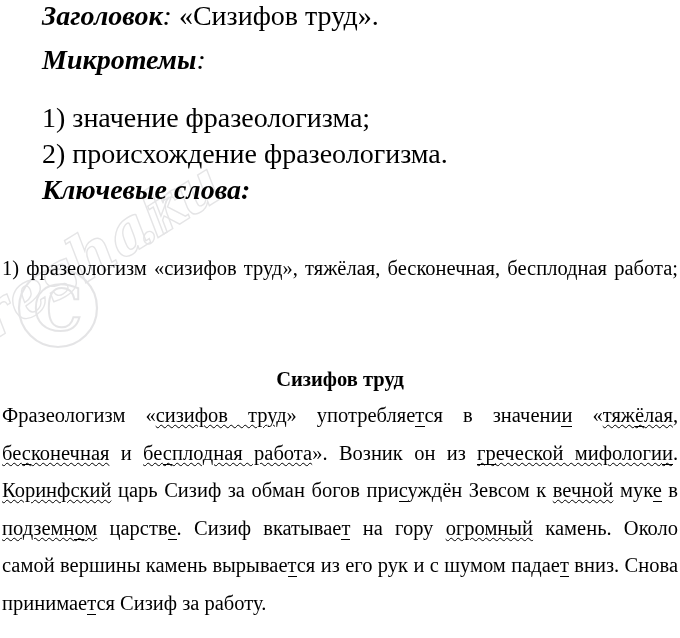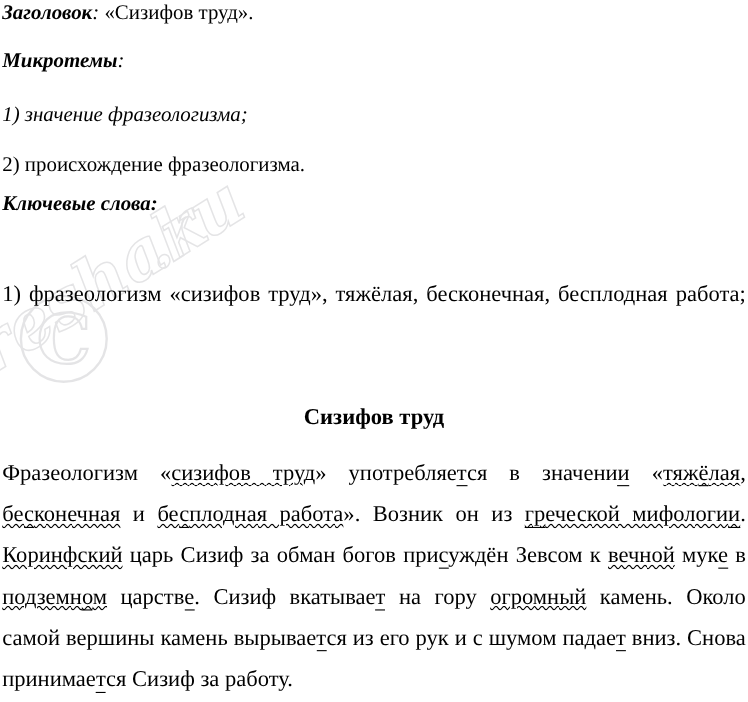--- a/index.html
+++ b/index.html
@@ -54,38 +54,39 @@
   
   #page {
     position: relative;
     z-index: 1;
     padding: 0 2px 0 2px;
     box-sizing: border-box;
     width: 680px;
   }
 
   .line {
-    font-size: 19px;
+    font-size: 28px;
     line-height: 1.0;
     white-space: nowrap;
+    margin-left: 40px;
   }
 
   .lbl {
     font-weight: 700;
     font-style: italic;
   }
   .lbl-colon {
     font-weight: 400;
     font-style: italic;
   }
 
   
   .row-title     { position: absolute; left: 2px; top: 2px; }
   .row-micro     { position: absolute; left: 2px; top: 46px; }
-  .row-m1        { position: absolute; left: 2px; top: 95px; font-style: italic; }
+  .row-m1        { position: absolute; left: 2px; top: 104px; }
   .row-m2        { position: absolute; left: 2px; top: 140px; }
   .row-keywords  { position: absolute; left: 2px; top: 176px; }
 
   .kw-block {
     position: absolute;
     left: 2px;
     top: 248px;
     width: 676px;
   }
   .kw-block p {
@@ -109,21 +110,21 @@
     top: 368px;
     width: 680px;
     text-align: center;
     font-size: 20.5px;
     font-weight: 700;
   }
 
   .body-block {
     position: absolute;
     left: 2px;
-    top: 412px;
+    top: 397px;
     width: 676px;
   }
   .body-block p {
     margin: 0;
     font-size: 20.5px;
     line-height: 37.5px;
     text-align: justify;
     text-justify: inter-word;
     hyphens: none;
   }

